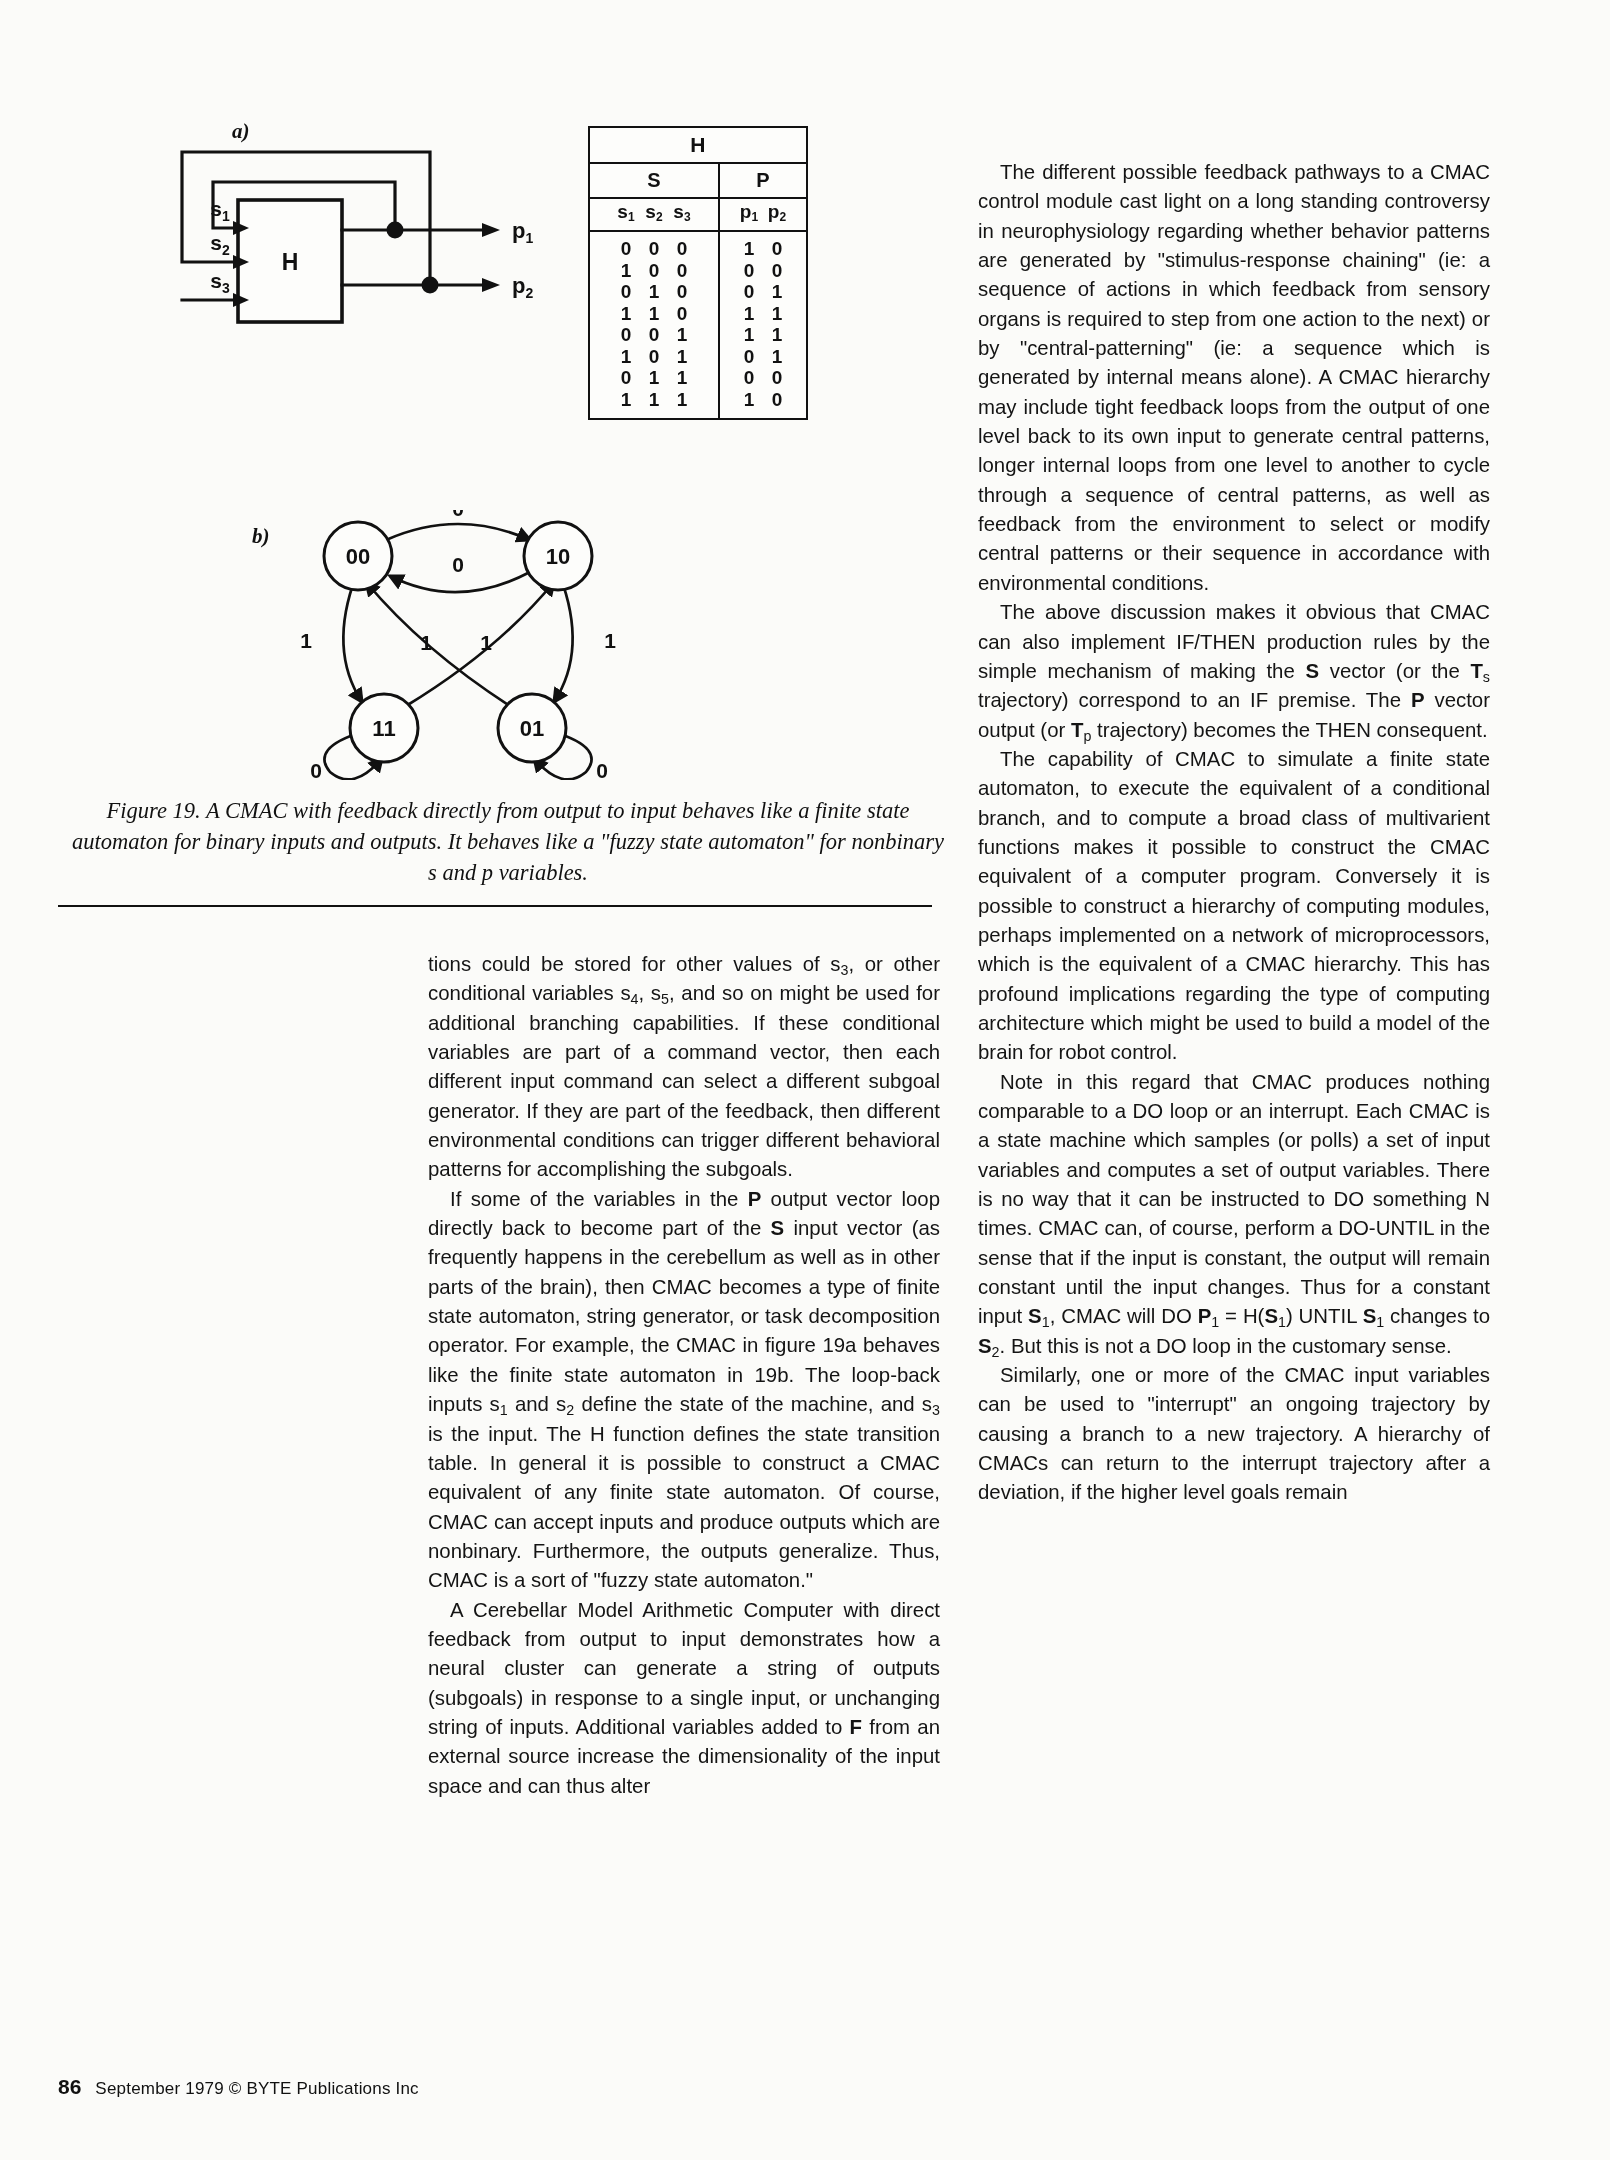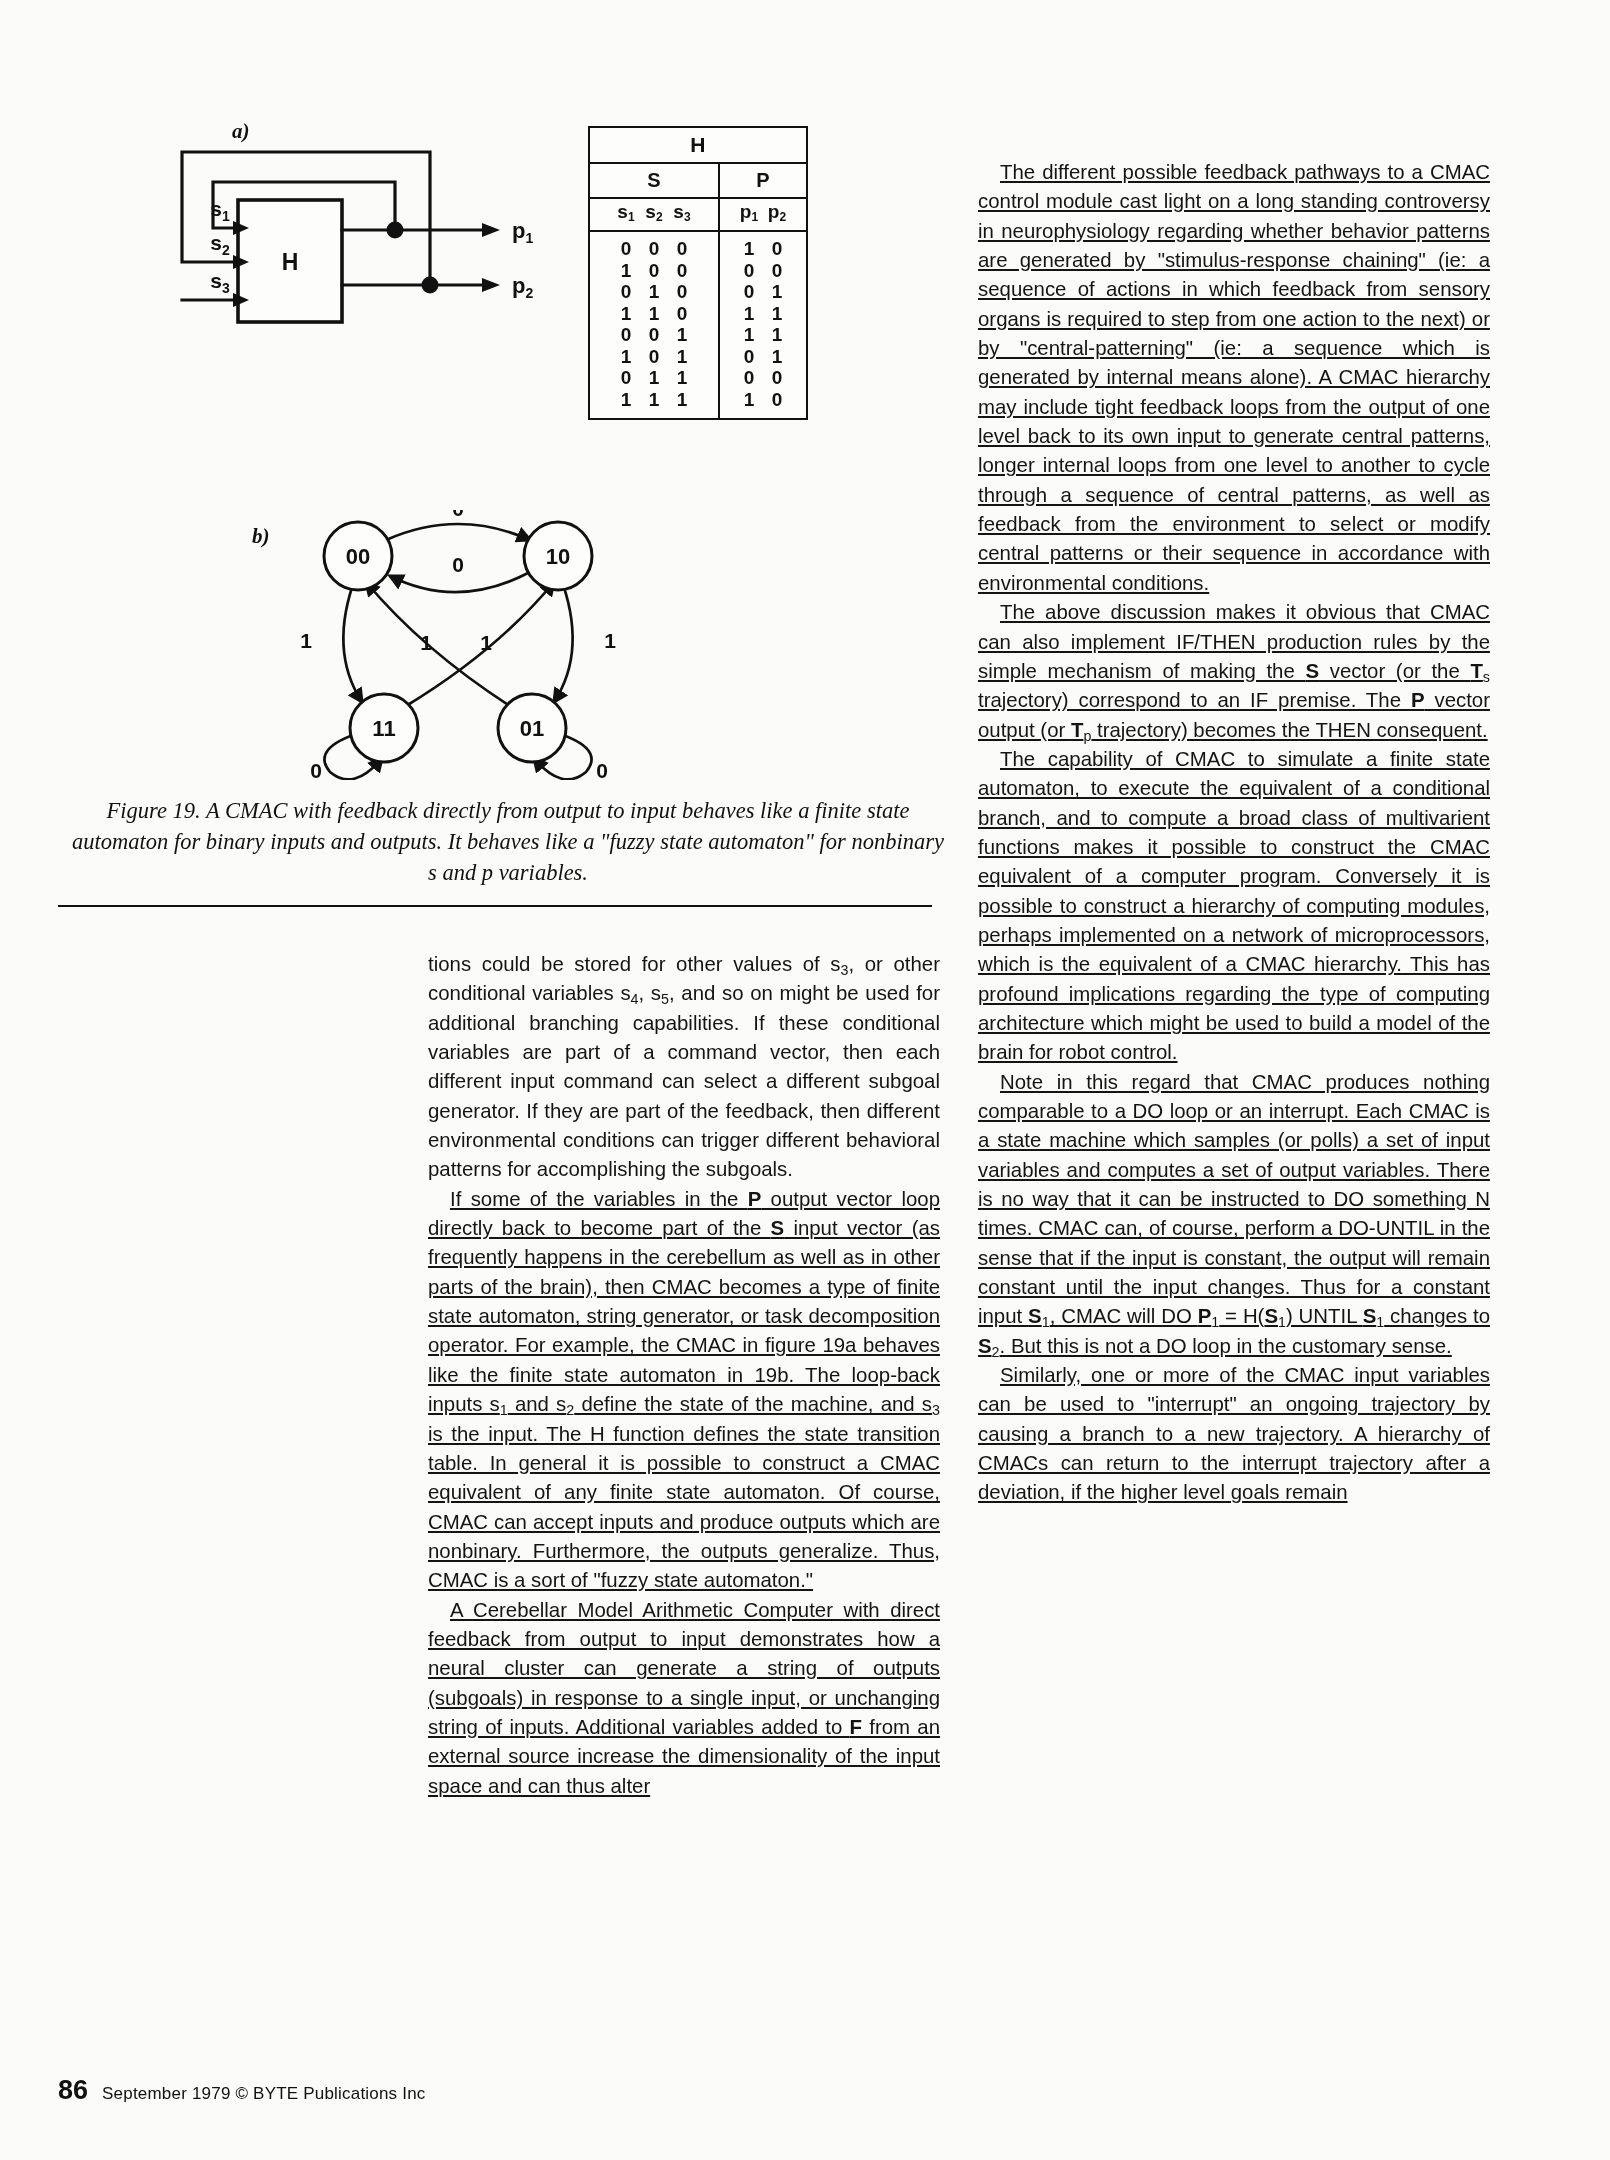--- a/index.html
+++ b/index.html
@@ -141,41 +141,41 @@
     font-family: "Liberation Sans", sans-serif;
     font-size: 20.4px;
     line-height: 29.35px;
     color: #141414;
     text-align: justify;
     text-justify: inter-word;
   }
   #col-mid { left: 428px; top: 950px; width: 512px; }
   #col-right { left: 978px; top: 158px; width: 512px; }
   .col p { margin: 0; }
-  .col p.indent { text-indent: 22px; text-decoration: underline; }
+  .col p.indent { text-indent: 22px; }
   .col sub {
     font-size: 0.70em;
     vertical-align: -0.26em;
     line-height: 0;
   }
   .col b { font-weight: 700; }
 
   
   #footer {
     position: absolute;
     left: 58px;
     top: 2075px;
     font-family: "Liberation Sans", sans-serif;
     font-size: 17px;
     color: #111;
     letter-spacing: .2px;
   }
   #footer .pageno {
     font-weight: 700;
-    font-size: 27px;
+    font-size: 21px;
     margin-right: 14px;
     letter-spacing: 0;
   }
 </style>
 </head>
 <body>
 
 <div class="page">
 
   <div class="fig-label" id="fig-a-label">a)</div>

